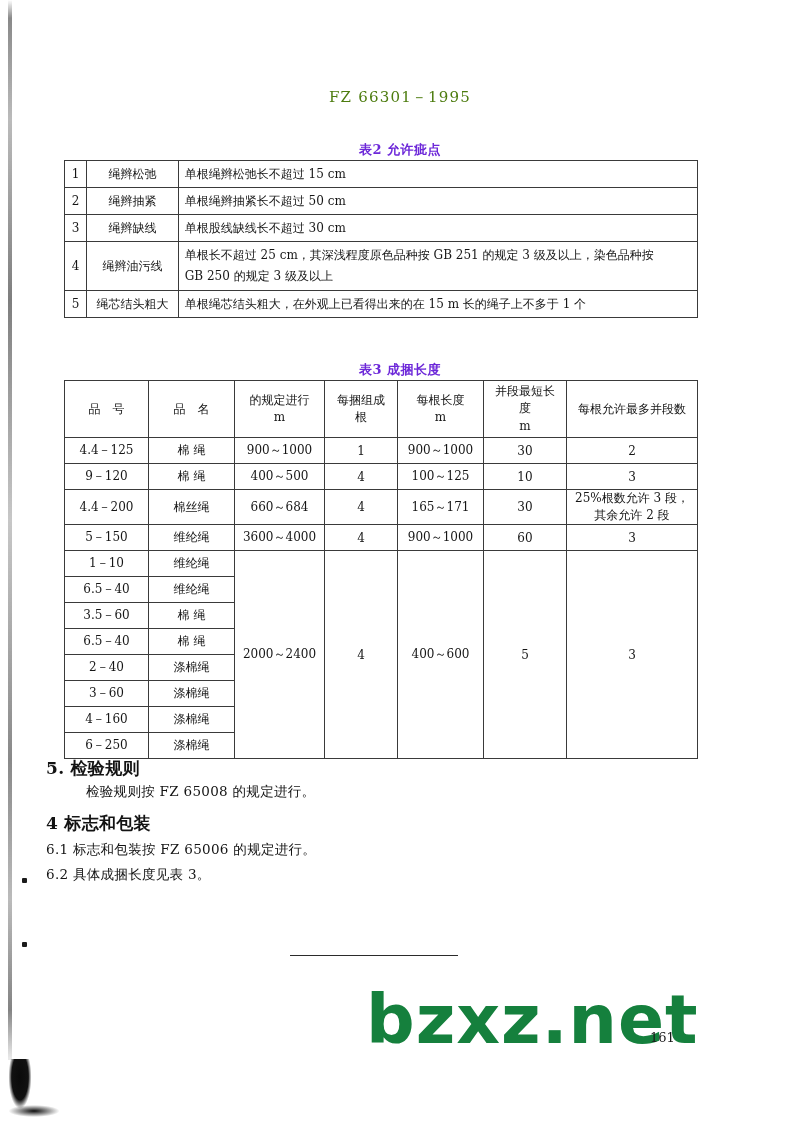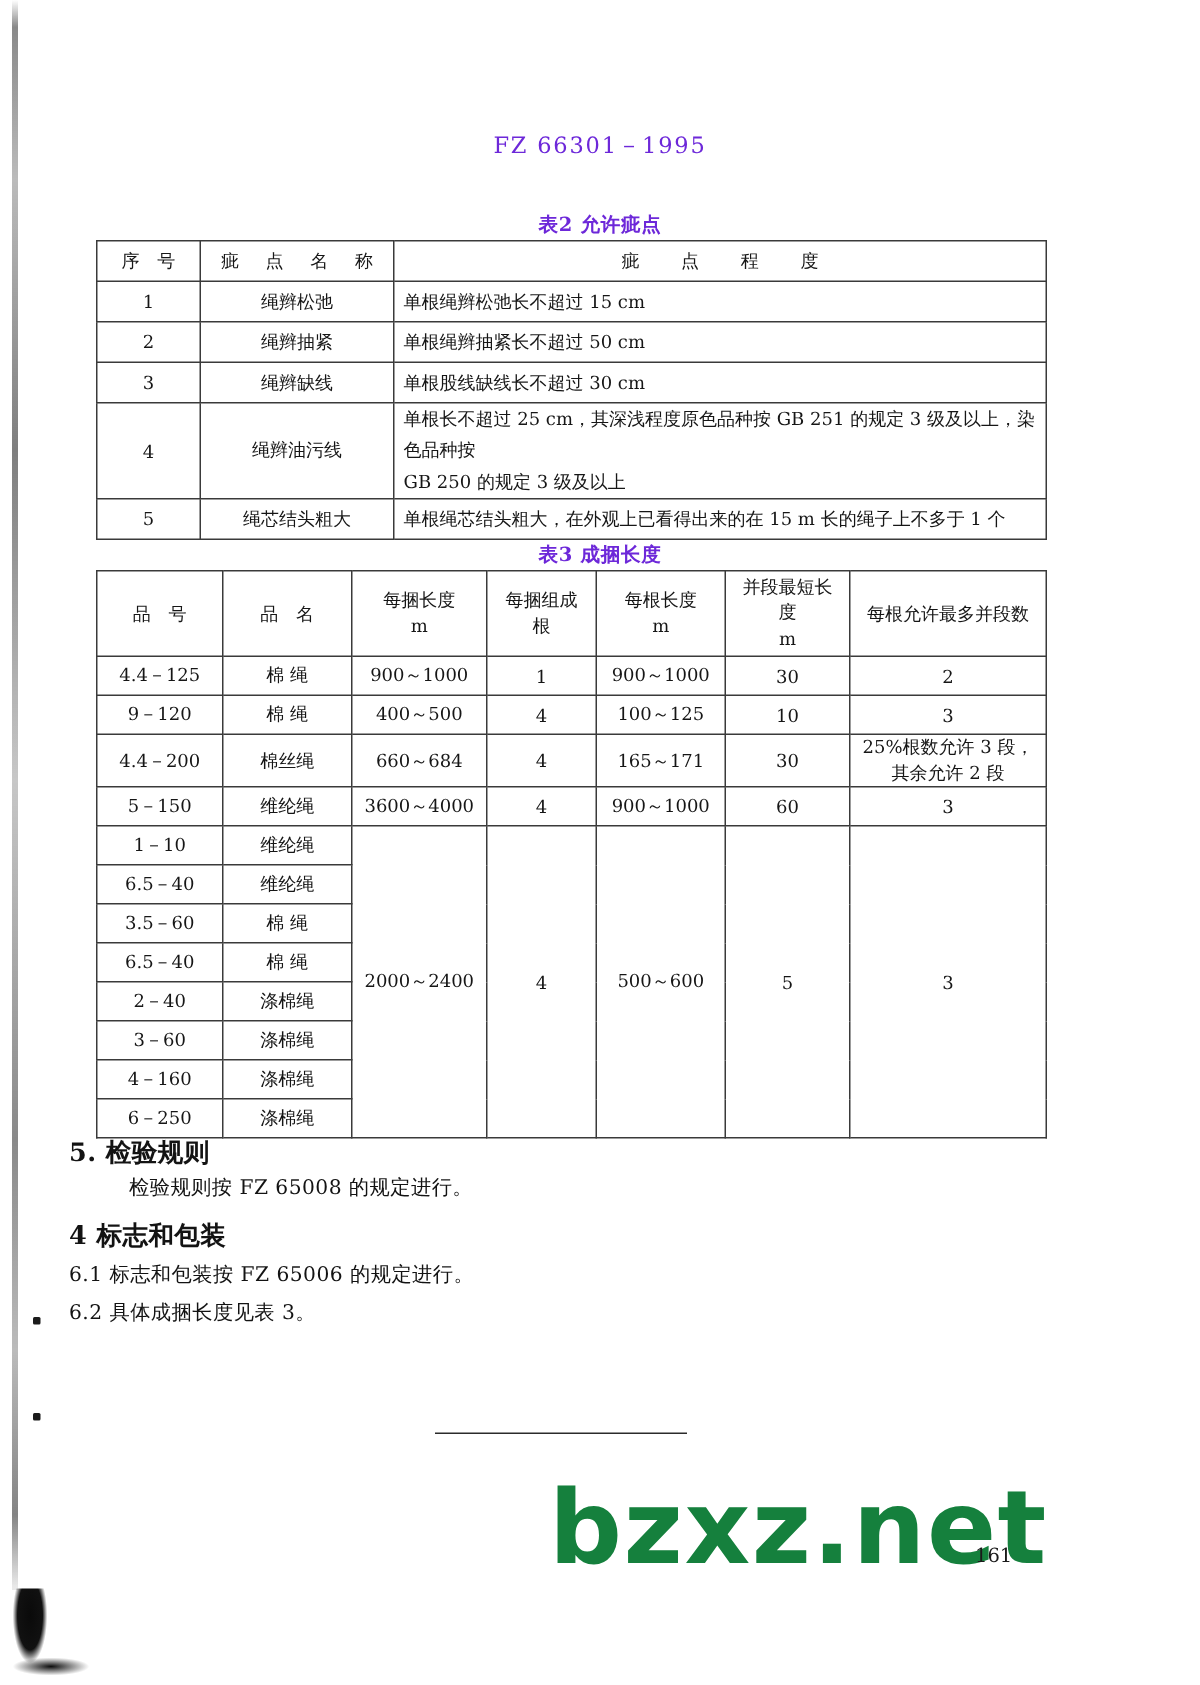--- a/index.html
+++ b/index.html
@@ -49,21 +49,21 @@
 
   
   #doc-header {
     position: absolute;
     top: 88px; left: 0;
     width: 800px;
     text-align: center;
     font-size: 15px;
     letter-spacing: 1.2px;
     font-family: "DejaVu Serif", "Liberation Serif", serif;
-    color: #6d28d9;
+    color: #4d7c0f;
   }
 
   
   .tbl-caption {
     position: absolute;
     width: 800px;
     text-align: center;
     font-size: 13px;
     font-weight: bold;
     letter-spacing: .5px;
@@ -157,25 +157,20 @@
 <div class="margin-dot" style="left:22px; top:878px;"></div>
 <div class="margin-dot" style="left:22px; top:942px;"></div>
 
 <div id="doc-header">FZ 66301－1995</div>
 
 <div class="tbl-caption" style="top:141px;">表2  允许疵点</div>
 
 <table id="table-2" class="doc-table">
   <tbody>
     <tr>
-      <td class="c col-no sp4">序 号</td>
-      <td class="c col-name sp">疵 点 名 称</td>
-      <td class="c sp9">疵    点    程    度</td>
-    </tr>
-    <tr>
       <td class="c">1</td>
       <td class="c">绳辫松弛</td>
       <td class="l">单根绳辫松弛长不超过 15 cm</td>
     </tr>
     <tr>
       <td class="c">2</td>
       <td class="c">绳辫抽紧</td>
       <td class="l">单根绳辫抽紧长不超过 50 cm</td>
     </tr>
     <tr>
@@ -200,21 +195,21 @@
 </table>
 
 <div class="tbl-caption" style="top:361px;">表3  成捆长度</div>
 
 <table id="table-3" class="doc-table">
   <tbody>
     <tr class="t3head">
       <td class="c t3c1 sp4">品    号</td>
       <td class="c t3c2 sp4">品    名</td>
       <td class="c t3c3 hdr-stack">
-        <span>每捆长度</span>
+        <span>的规定进行</span>
         <span class="unit">m</span>
       </td>
       <td class="c t3c4 hdr-stack">
         <span>每捆组成</span>
         <span class="unit">根</span>
       </td>
       <td class="c t3c5 hdr-stack">
         <span>每根长度</span>
         <span class="unit">m</span>
       </td>
@@ -260,21 +255,21 @@
       <td class="c">900～1000</td>
       <td class="c">60</td>
       <td class="c">3</td>
     </tr>
 
     <tr>
       <td class="c">1－10</td>
       <td class="c">维纶绳</td>
       <td class="c" rowspan="8">2000～2400</td>
       <td class="c" rowspan="8">4</td>
-      <td class="c" rowspan="8">500～600</td>
+      <td class="c" rowspan="8">400～600</td>
       <td class="c" rowspan="8">5</td>
       <td class="c" rowspan="8">3</td>
     </tr>
     <tr>
       <td class="c">6.5－40</td>
       <td class="c">维纶绳</td>
     </tr>
     <tr>
       <td class="c">3.5－60</td>
       <td class="c">棉  绳</td>

